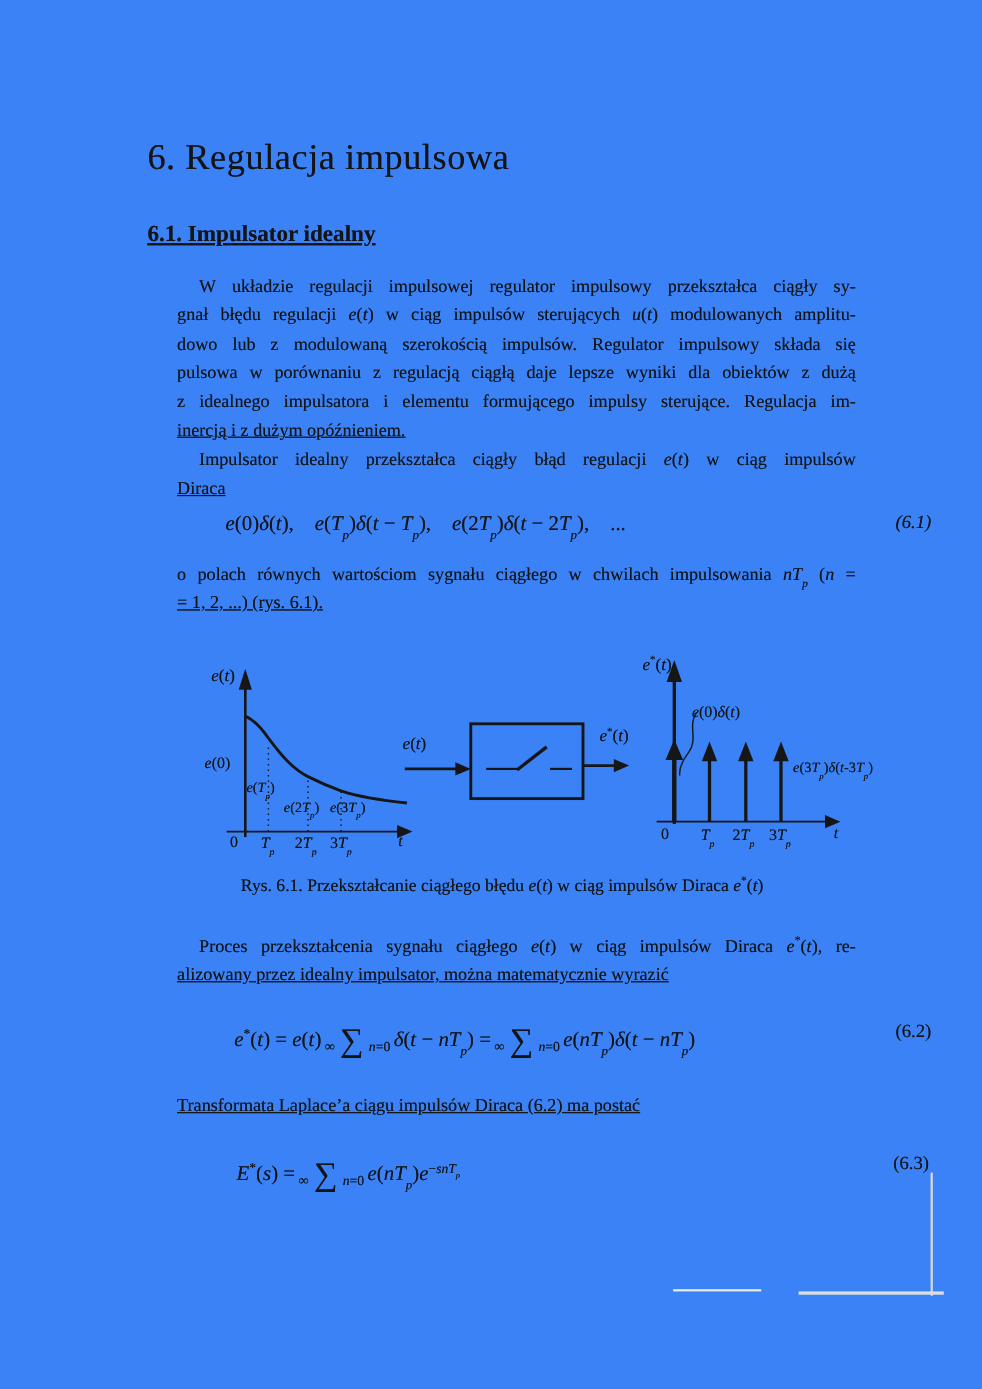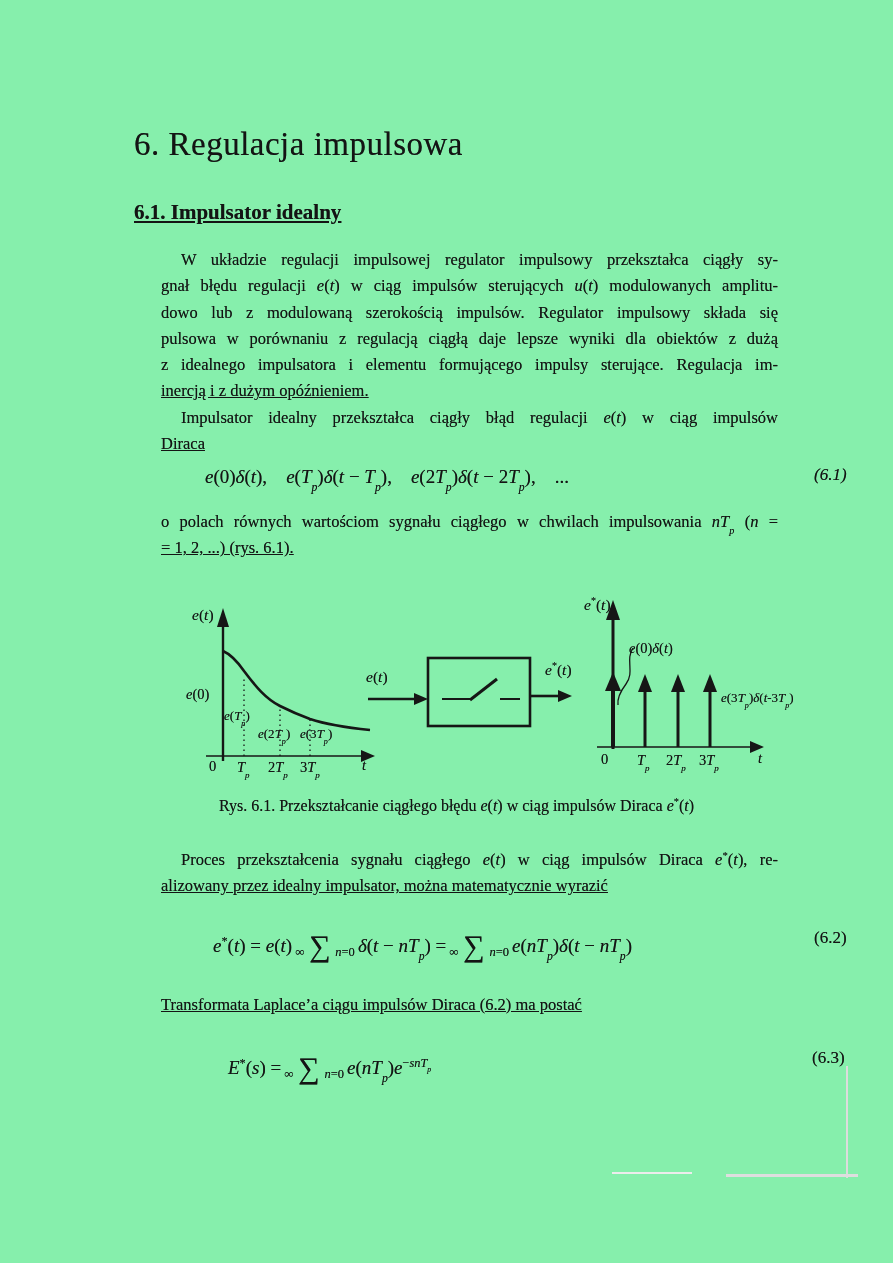--- a/index.html
+++ b/index.html
@@ -1,16 +1,16 @@
 <!DOCTYPE html>
 <html><head>
 <meta charset="utf-8">
 <style>
   html,body{margin:0;padding:0;background:#fff;}
-  .page{position:relative;width:893px;height:1263px;background:#86efac;overflow:hidden;
+  .page{position:relative;width:893px;height:1263px;background:#3b82f6;overflow:hidden;
         font-family:"Liberation Serif","DejaVu Serif",serif;color:#141414;
         text-shadow:0 0 .4px rgba(0,0,0,.55);}
   .abs{position:absolute;}
   .title{font-size:33px;font-weight:400;letter-spacing:.5px;white-space:nowrap;}
   .h2{font-size:21px;font-weight:700;white-space:nowrap;text-decoration:underline;}
   .para{position:absolute;left:135px;width:643px;font-size:16.5px;}
   .jline{line-height:26.3px;text-align:justify;text-align-last:justify;margin-left:26px;}
   .jline.last{text-align-last:left;text-decoration:underline;}
   .jline.ind{text-indent:20px;}
   i{font-style:italic;}
@@ -152,21 +152,21 @@
       <span class="sbot"><i>n</i>=0</span>
     </span>
     <span><i>e</i>(<i>nT</i><sub>p</sub>)<i>δ</i>(<i>t</i> − <i>nT</i><sub>p</sub>)</span>
   </div>
   <div class="eqnum" style="left:814px;top:928px;">(6.2)</div>
 
   <div class="para" style="top:992px;">
       <div class="jline last">Transformata Laplace’a ciągu impulsów Diraca (6.2) ma postać</div>
     </div>
 
-  <div class="eqrow" style="left:228px;top:1030px;height:76px;">
+  <div class="eqrow" style="left:215px;top:1030px;height:76px;">
     <span><i>E</i><sup>*</sup>(<i>s</i>) =</span>
     <span class="sum">
       <span class="stop">∞</span>
       <span class="ssym">∑</span>
       <span class="sbot"><i>n</i>=0</span>
     </span>
     <span><i>e</i>(<i>nT</i><sub>p</sub>)<i>e</i><sup>−<i>snT</i><sub>p</sub></sup></span>
   </div>
   <div class="eqnum" style="left:812px;top:1048px;">(6.3)</div>
 

